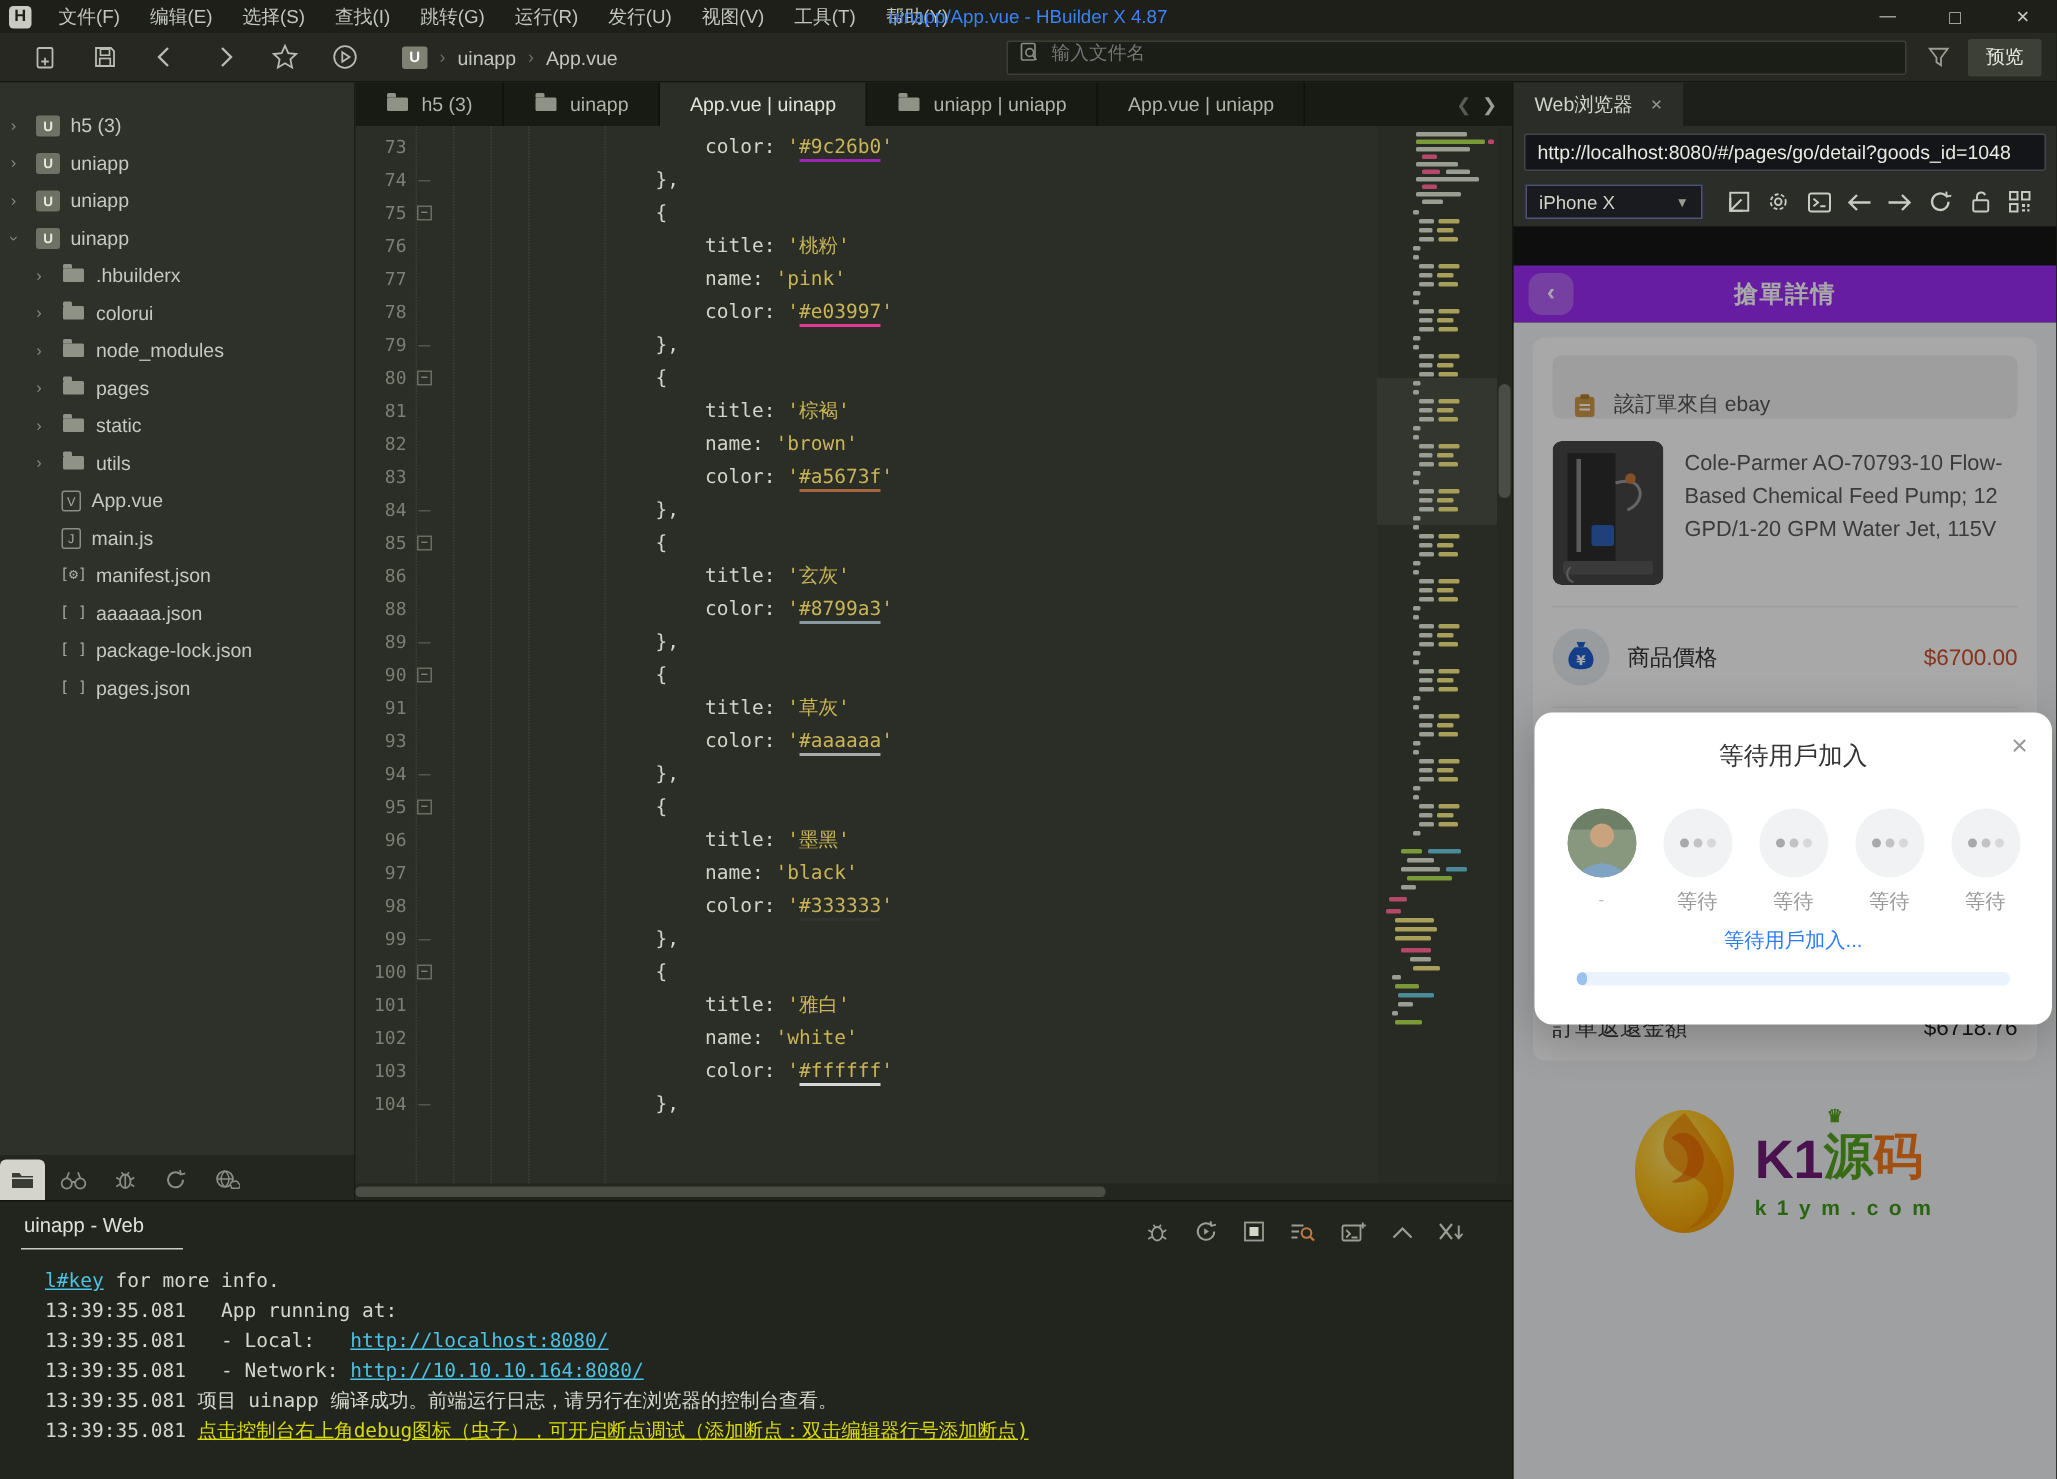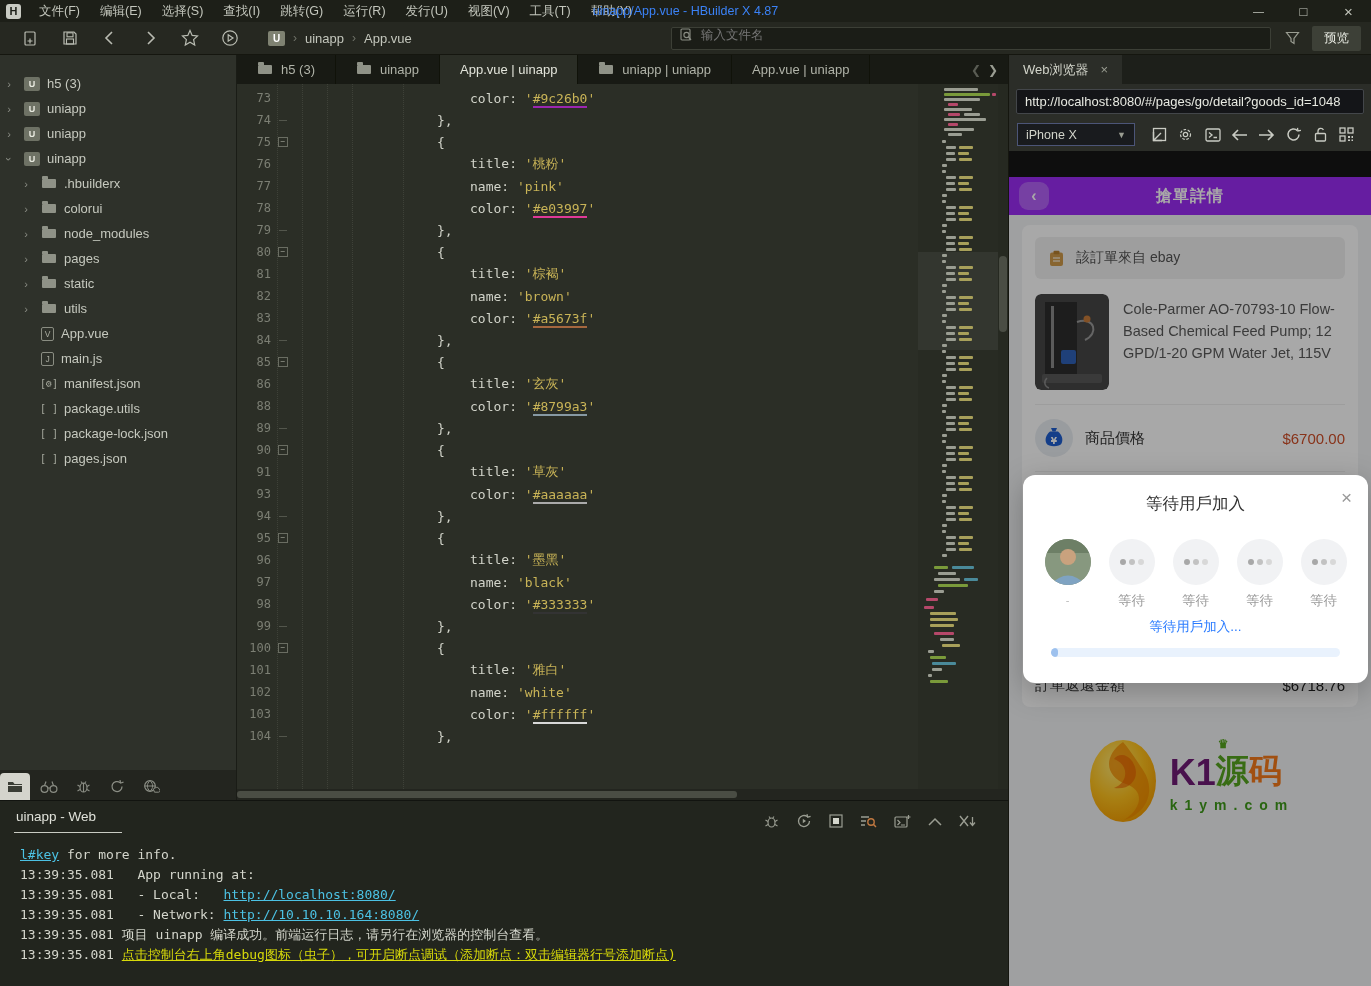--- a/index.html
+++ b/index.html
@@ -77,21 +77,21 @@
   .vscroll{width:10px;flex:none;position:relative;background:#262921}
   .vthumb{position:absolute;left:1px;width:8px;top:172px;height:76px;background:#4a4d44;border-radius:4px}
   .hscroll{height:11px;background:#23251f;position:relative;flex:none}
   .hthumb{position:absolute;left:0;top:2px;height:7px;width:500px;background:#4a4d44;border-radius:3px}
 
   
   .console{height:186px;background:#22251e;border-top:1px solid #121410;flex:none;overflow:hidden}
   .c-head{height:32px;display:flex;align-items:center;padding:8px 16px 0 14px}
   .c-tab{color:#e0e2da;font-size:13.5px;border-bottom:1px solid #c9cbc3;padding:0 26px 8px 2px}
   .c-icons{margin-left:auto;display:flex;gap:17px;align-items:center;margin-right:16px;color:#9a9d92}
-  .c-log{padding:12px 0 0 20px;font:13px "DejaVu Sans Mono",monospace;line-height:20px;color:#d4d6cc;white-space:pre}
+  .c-log{padding:12px 0 0 30px;font:13px "DejaVu Sans Mono",monospace;line-height:20px;color:#d4d6cc;white-space:pre}
   .log-link{color:#4cc2e4;text-decoration:underline}
   .log-warn{color:#d8da0a;text-decoration:underline}
 
   
   .rpanel{width:363px;background:#2b2d28;display:flex;flex-direction:column;border-left:1px solid #15160f;flex:none}
   .rp-tabbar{height:29px;background:#1d1f1a;display:flex;align-items:stretch;flex:none}
   .rp-tab{display:flex;align-items:center;gap:12px;background:#2b2d28;padding:0 14px;color:#d2d4ca;font-size:13px}
   .rp-close{color:#9a9d92;font-size:13px}
   .rp-url{margin:5px 7px 4px;height:25px;background:#141518;border:1px solid #43464a;border-radius:2px;display:flex;align-items:center;padding:0 8px;flex:none}
   .rp-url input{flex:1;background:transparent;border:0;outline:none;color:#e8eae2;font-size:13px;font-family:"Liberation Sans",sans-serif}
@@ -102,21 +102,21 @@
   .dev-ic{display:flex;align-items:center;justify-content:center;font-size:15px;width:20px;height:20px}
 
   
   .viewport{flex:1;position:relative;background:#101010;overflow:hidden}
   .vp-strip{height:26px;background:#161616}
   .vp-header{height:38px;background:#9b2cf5;display:flex;align-items:center;justify-content:center;position:relative}
   .back-btn{position:absolute;left:10px;top:5px;width:30px;height:28px;border-radius:9px;background:rgba(255,255,255,.25);color:#fff;display:flex;align-items:center;justify-content:center;font-size:16px;font-weight:bold}
   .vp-title{color:#fff;font-size:16px;font-weight:bold;letter-spacing:1px}
   .vp-body{position:absolute;top:64px;left:0;right:0;bottom:0;background:#f2f3f5}
   .card{margin:10px 13px 0;background:#fff;border-radius:8px;padding:12px 13px;height:482px;display:flex;flex-direction:column}
-  .pill{background:#f0f0f0;border-radius:6px;height:42px;display:flex;align-items:center;gap:12px;padding:0 14px;color:#555;font-size:14px;flex:none}
+  .pill{background:#f0f0f0;border-radius:6px;height:42px;display:flex;align-items:flex-end;gap:12px;padding:0 14px;color:#555;font-size:14px;flex:none}
   .product{display:flex;gap:14px;margin-top:15px;flex:none}
   .p-img{width:74px;height:96px;border-radius:6px;flex:none;overflow:hidden}
   .p-title{color:#5a5a5a;font-size:14.5px;line-height:1.5;padding-top:5px}
   .divider{height:1px;background:#efefef;margin:14px 0;flex:none}
   .rowline{display:flex;align-items:center;gap:12px;flex:none}
   .icon-circle{width:38px;height:38px;border-radius:50%;background:#e9edf2;display:flex;align-items:center;justify-content:center;flex:none}
   .row-label{flex:1;color:#333;font-size:15px}
   .price{color:#cf4e28;font-size:15px}
   .ret-row{display:flex;align-items:center;margin-top:auto;padding-top:10px;flex:none}
   .ret-label{flex:1;color:#3a3a3a;font-size:15px}
@@ -309,21 +309,21 @@
               <div class="tree-row d1f">
                 <span class="ti ti-box">J</span>
                 <span>main.js</span>
               </div>
               <div class="tree-row d1f">
                 <span class="ti ti-text">[⚙]</span>
                 <span>manifest.json</span>
               </div>
               <div class="tree-row d1f">
                 <span class="ti ti-text">[ ]</span>
-                <span>package.utils</span>
+                <span>aaaaaa.json</span>
               </div>
               <div class="tree-row d1f">
                 <span class="ti ti-text">[ ]</span>
                 <span>package-lock.json</span>
               </div>
               <div class="tree-row d1f">
                 <span class="ti ti-text">[ ]</span>
                 <span>pages.json</span>
               </div>
             </div>

